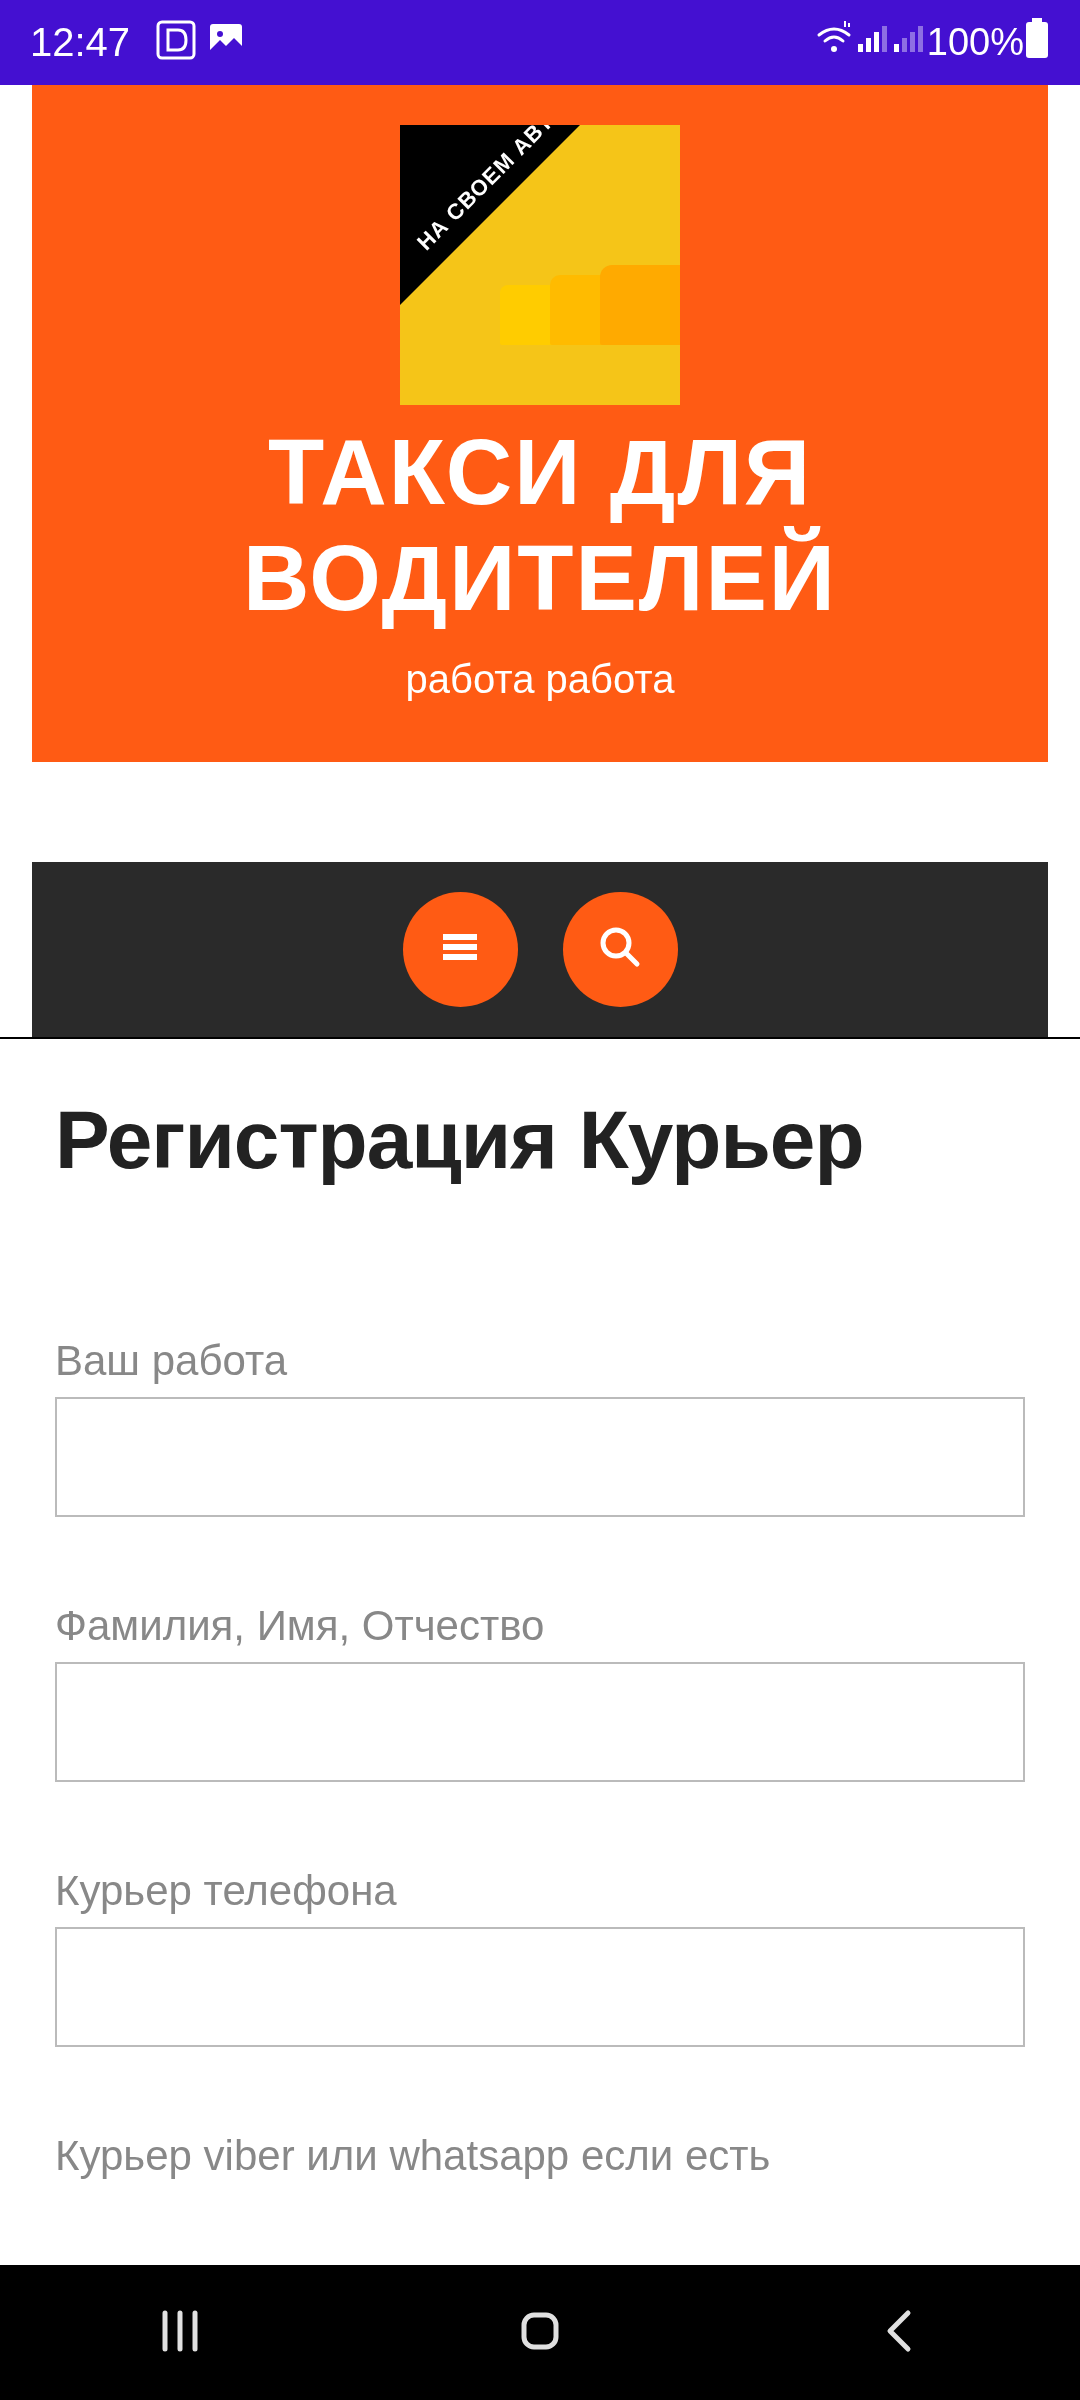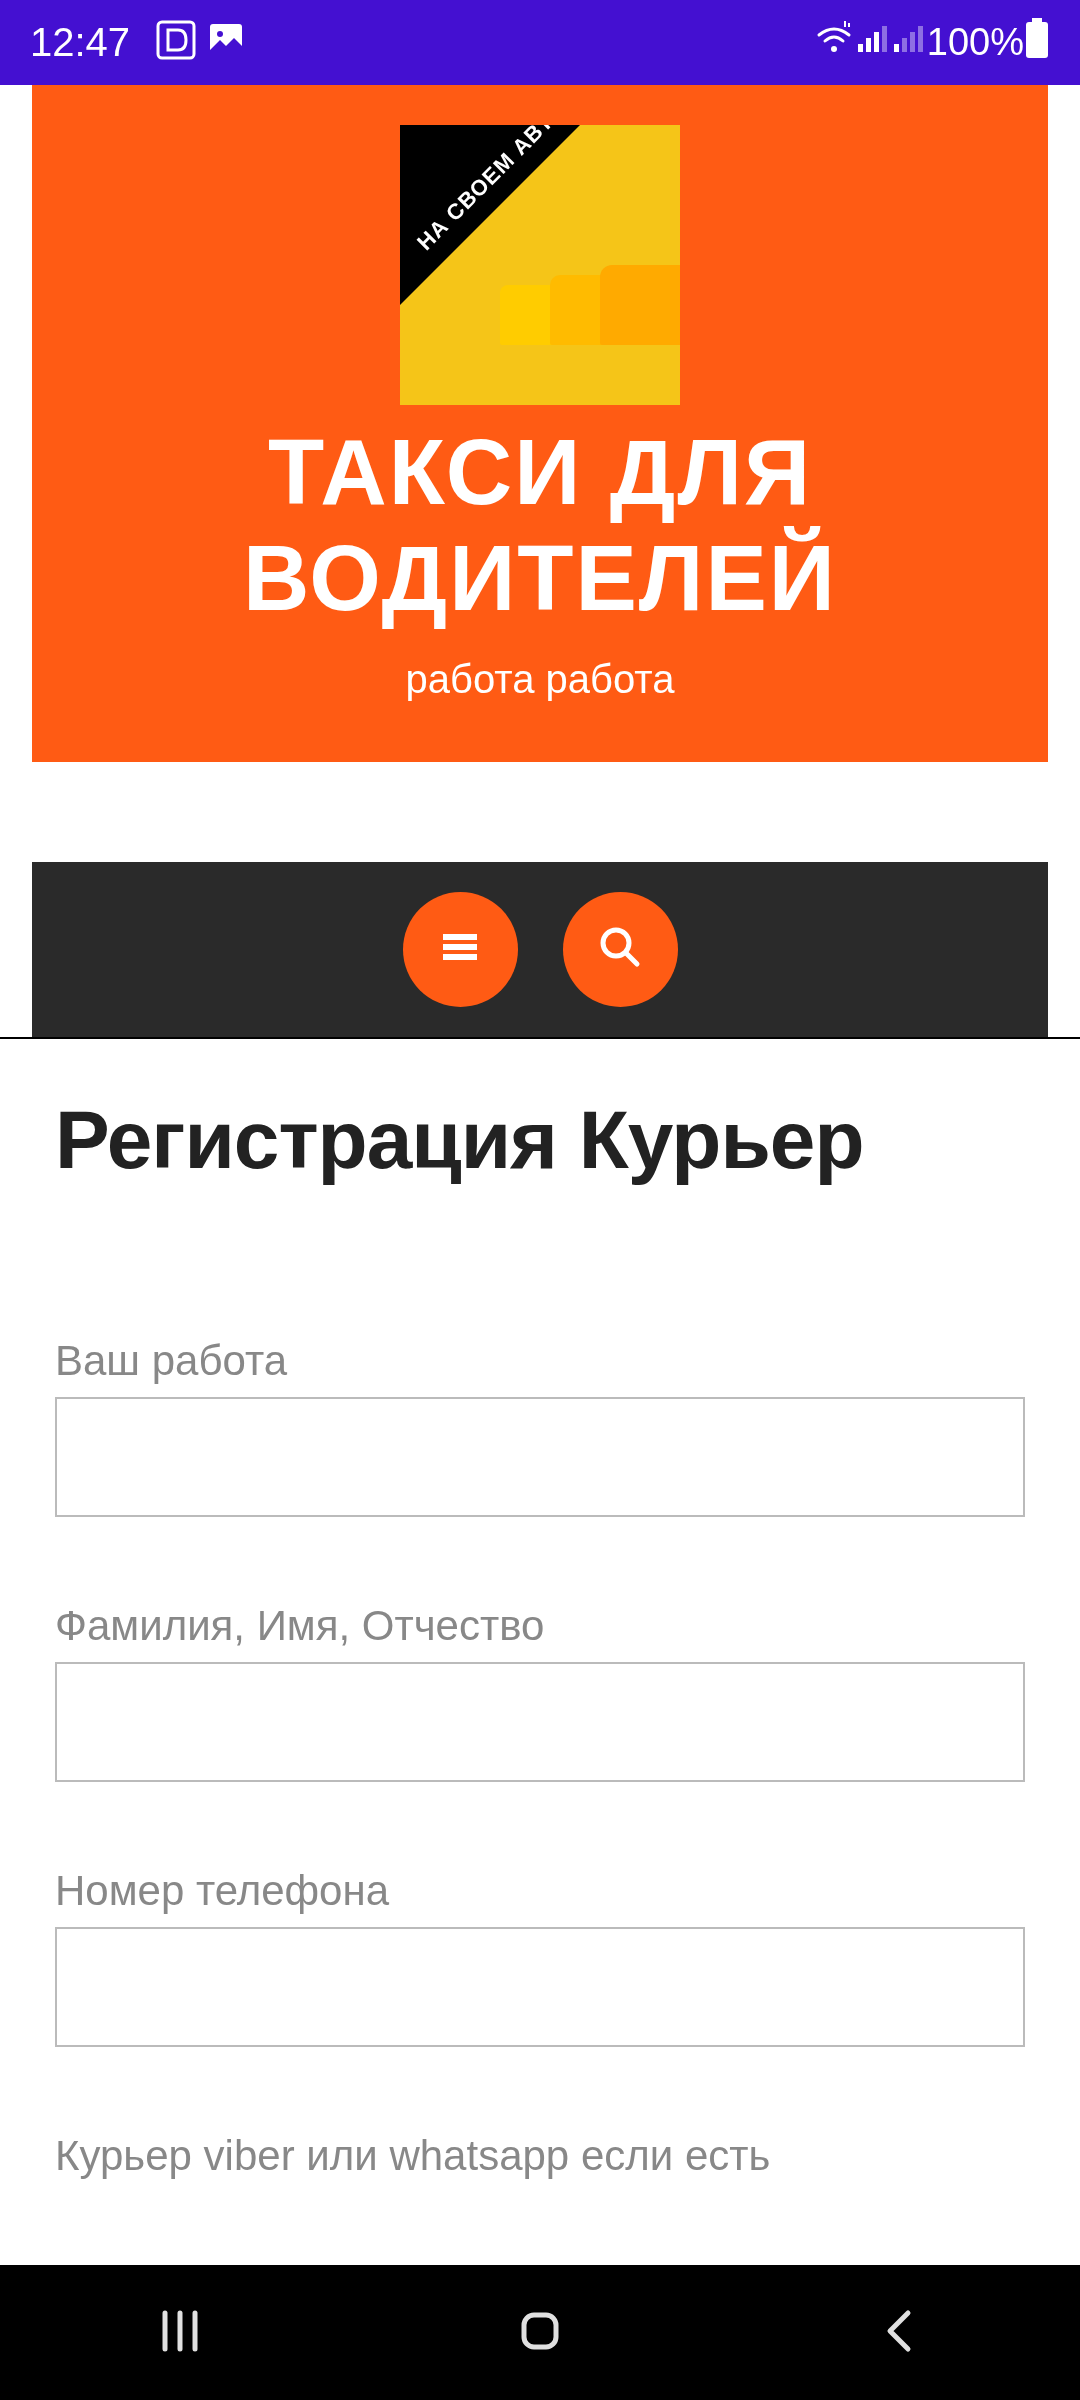--- a/index.html
+++ b/index.html
@@ -141,21 +141,21 @@
   <div class="form-section">
     <div class="form-group">
       <label class="form-label">Ваш работа</label>
       <input class="form-input" type="text" value="" style="">
     </div>
     <div class="form-group">
       <label class="form-label">Фамилия, Имя, Отчество</label>
       <input class="form-input" type="text" value="" style="">
     </div>
     <div class="form-group">
-      <label class="form-label">Номер телефона</label>
+      <label class="form-label">Курьер телефона</label>
       <input class="form-input" type="text" value="" style="">
     </div>
     <div class="form-group">
       <label class="form-label">Курьер viber или whatsapp если есть</label>
     </div>
   </div>
 </div>
 
 <div class="bottom-nav">
   <span class="nav-icon">

